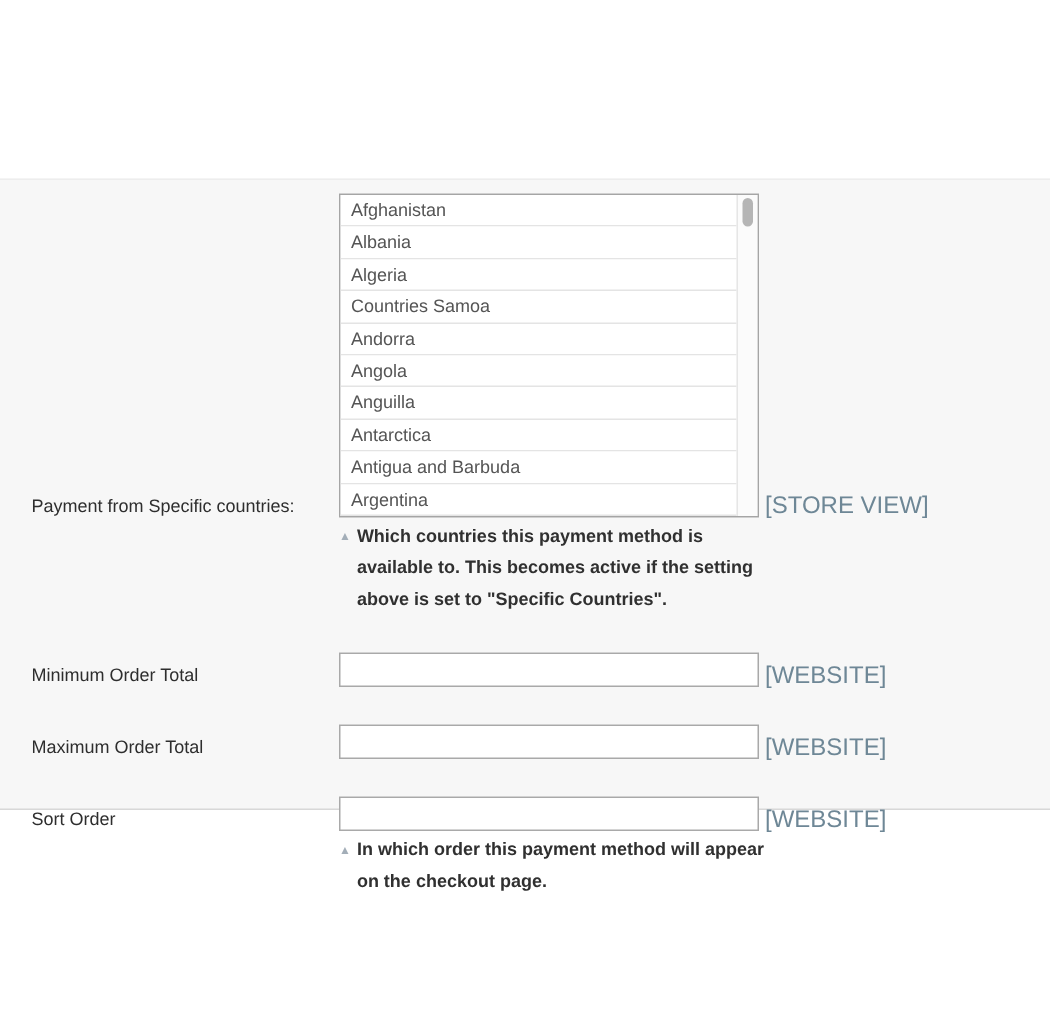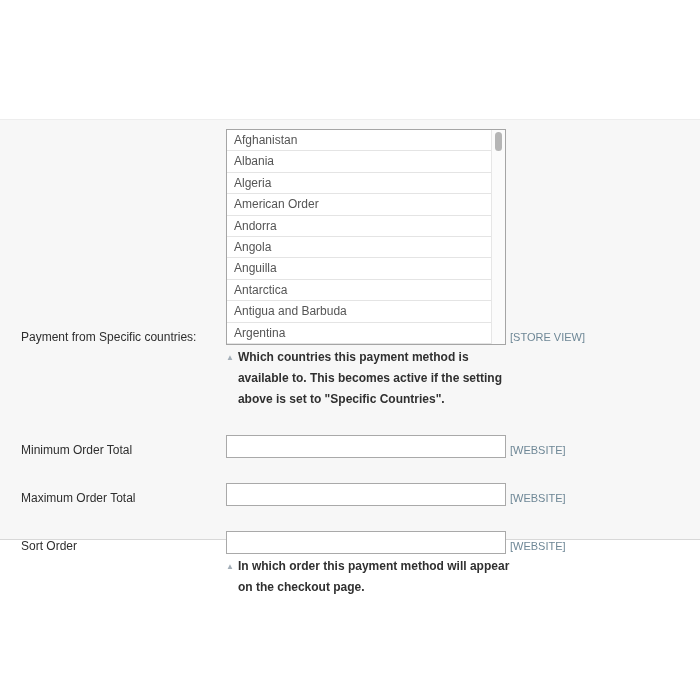--- a/index.html
+++ b/index.html
@@ -40,21 +40,21 @@
     color: #2e2e2e;
     line-height: 15px;
   }
   .cell-value {
     width: 259px;
     box-sizing: border-box;
   }
   .cell-scope {
     margin-left: 25px;
     padding-top: 3px;
-    font-size: 11px;
+    font-size: 16px;
     color: #6e8796;
     line-height: 15px;
     white-space: nowrap;
   }
   
   .listbox {
     position: relative;
     box-sizing: border-box;
     width: 280px;
     height: 216px;
@@ -148,21 +148,21 @@
       <div class="cell-value">
         <div class="listbox">
           <div class="listbox-options">
 
               <div class="listbox-option">Afghanistan</div>
 
               <div class="listbox-option">Albania</div>
 
               <div class="listbox-option">Algeria</div>
 
-              <div class="listbox-option">American Order</div>
+              <div class="listbox-option">Countries Samoa</div>
 
               <div class="listbox-option">Andorra</div>
 
               <div class="listbox-option">Angola</div>
 
               <div class="listbox-option">Anguilla</div>
 
               <div class="listbox-option">Antarctica</div>
 
               <div class="listbox-option">Antigua and Barbuda</div>

